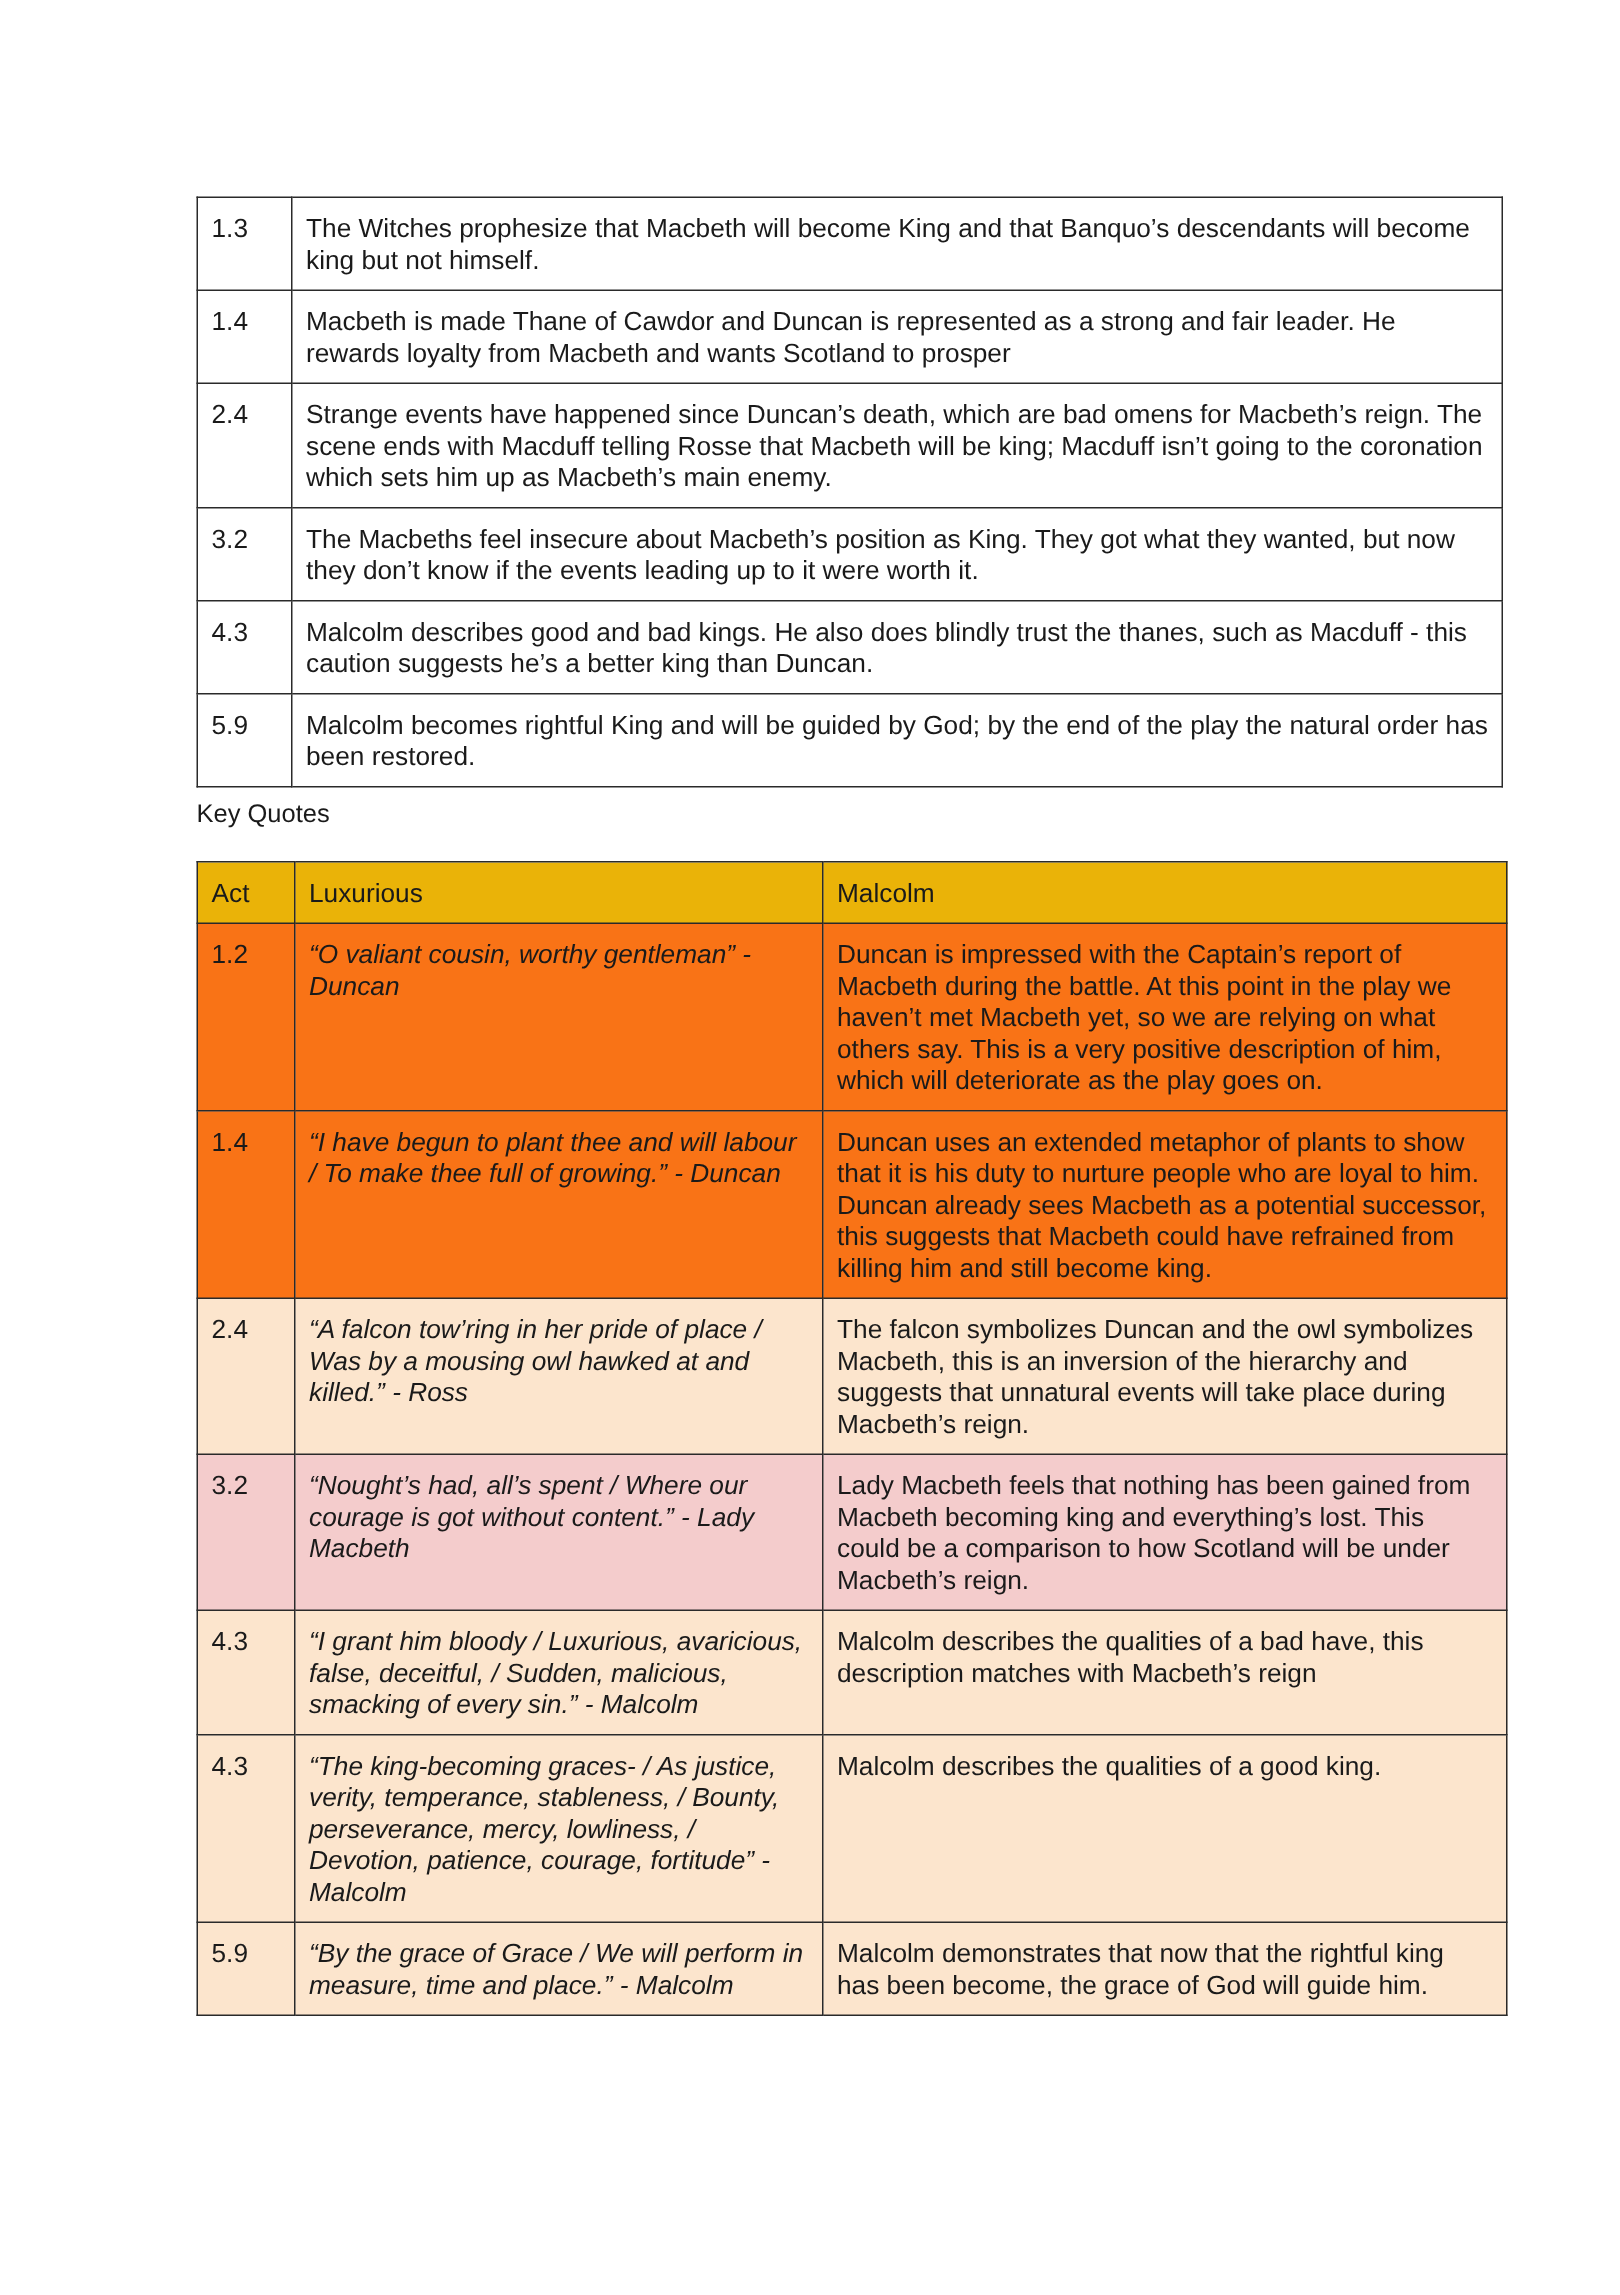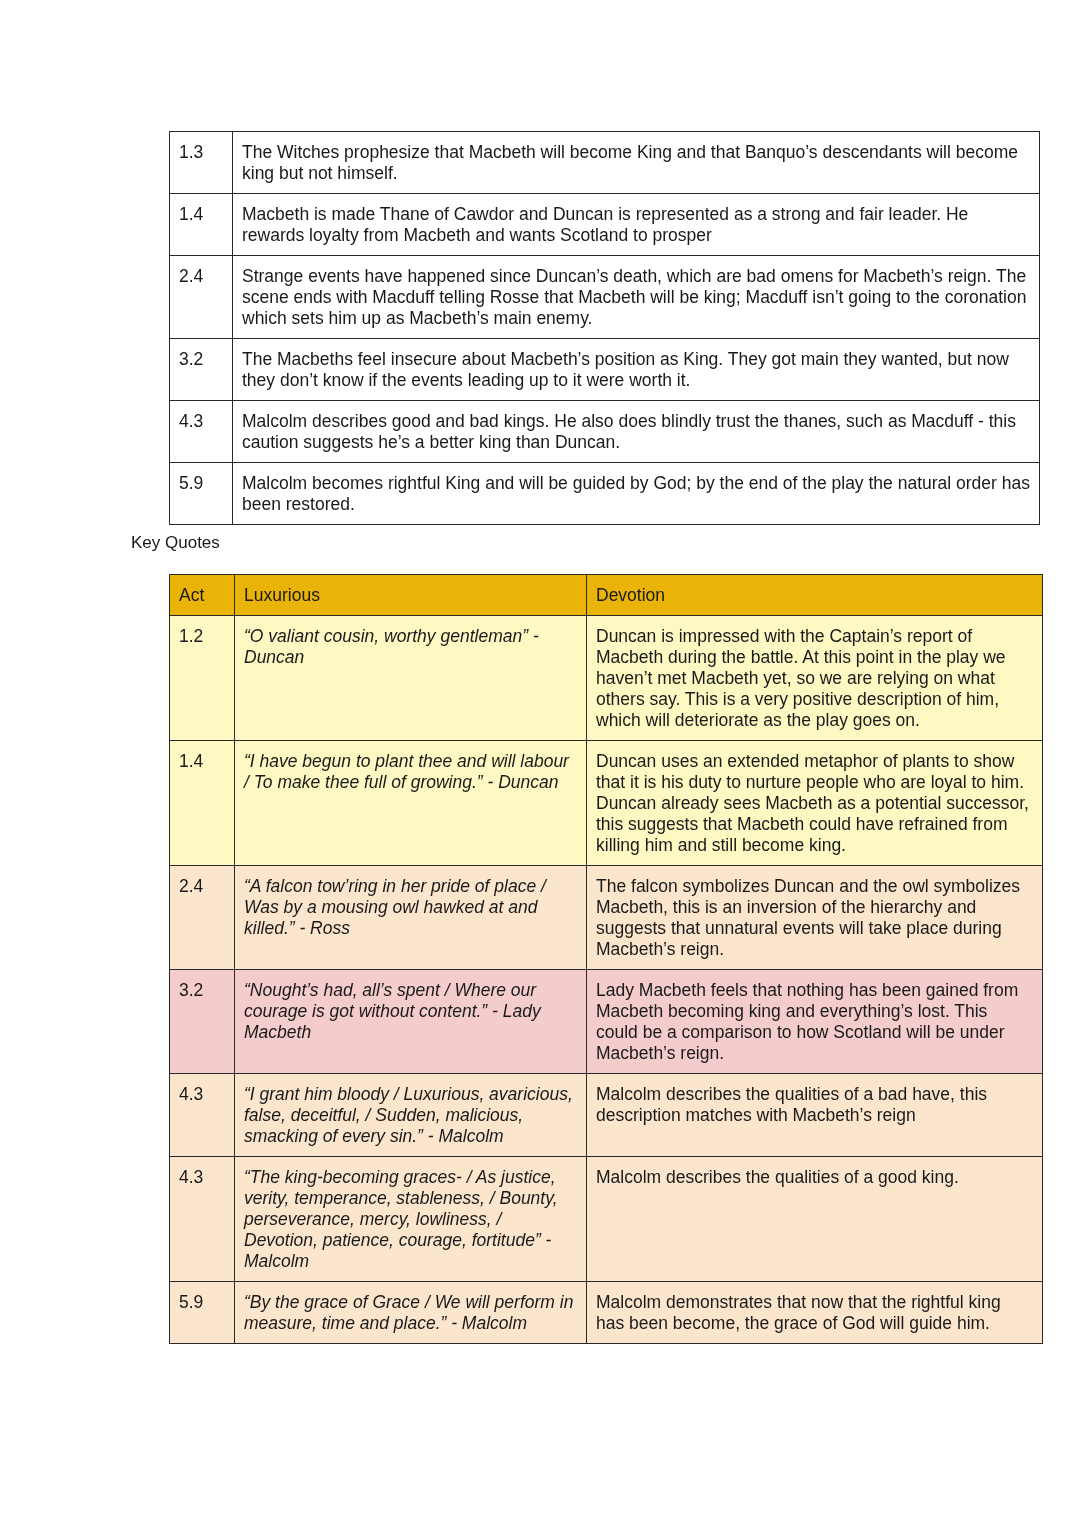--- a/index.html
+++ b/index.html
@@ -18,21 +18,20 @@
     .page {
       position: absolute;
       left: 0;
       top: 0;
       width: 1080px;
       height: 1530px;
     }
     table {
       border-collapse: collapse;
       table-layout: fixed;
-      margin-left: 38px;
     }
     td, th {
       border: 1.5px solid #2a2a2a;
       vertical-align: top;
       font-size: 17.5px;
       line-height: 21px;
       padding: 10px 9px 9px 9px;
       text-align: left;
       font-weight: normal;
     }
@@ -63,21 +62,21 @@
     #quotes-table col.c-act { width: 65px; }
     #quotes-table col.c-quote { width: 352px; }
     #quotes-table col.c-analysis { width: 456px; }
     #quotes-table th {
       background: #eab308;
       height: 20px;
     }
     #quotes-table td.quote {
       font-style: italic;
     }
-    .bg-purple { background: #fef9c3; }
+    .bg-purple { background: #f97316; }
     .bg-orange { background: #fce5cd; }
     .bg-red { background: #f4cccc; }
   </style>
 </head>
 <body>
 
 <div class="page">
 
   <table id="summary-table">
     <tbody>
@@ -88,21 +87,21 @@
       <tr>
         <td class="act">1.4</td>
         <td>Macbeth is made Thane of Cawdor and Duncan is represented as a strong and fair leader. He rewards loyalty from Macbeth and wants Scotland to prosper</td>
       </tr>
       <tr class="tall">
         <td class="act">2.4</td>
         <td>Strange events have happened since Duncan’s death, which are bad omens for Macbeth’s reign. The scene ends with Macduff telling Rosse that Macbeth will be king; Macduff isn’t going to the coronation which sets him up as Macbeth’s main enemy.</td>
       </tr>
       <tr>
         <td class="act">3.2</td>
-        <td>The Macbeths feel insecure about Macbeth’s position as King. They got main they wanted, but now they don’t know if the events leading up to it were worth it.</td>
+        <td>The Macbeths feel insecure about Macbeth’s position as King. They got what they wanted, but now they don’t know if the events leading up to it were worth it.</td>
       </tr>
       <tr>
         <td class="act">4.3</td>
         <td>Malcolm describes good and bad kings. He also does blindly trust the thanes, such as Macduff - this caution suggests he’s a better king than Duncan.</td>
       </tr>
       <tr>
         <td class="act">5.9</td>
         <td>Malcolm becomes rightful King and will be guided by God; by the end of the play the natural order has been restored.</td>
       </tr>
     </tbody>
@@ -113,21 +112,21 @@
   <table id="quotes-table">
     <colgroup>
       <col class="c-act">
       <col class="c-quote">
       <col class="c-analysis">
     </colgroup>
     <thead>
       <tr>
         <th>Act</th>
         <th>Luxurious</th>
-        <th>Devotion</th>
+        <th>Malcolm</th>
       </tr>
     </thead>
     <tbody>
       <tr class="bg-purple">
         <td>1.2</td>
         <td class="quote">“O valiant cousin, worthy gentleman” - Duncan</td>
         <td>Duncan is impressed with the Captain’s report of Macbeth during the battle. At this point in the play we haven’t met Macbeth yet, so we are relying on what others say. This is a very positive description of him, which will deteriorate as the play goes on.</td>
       </tr>
       <tr class="bg-purple">
         <td>1.4</td>

